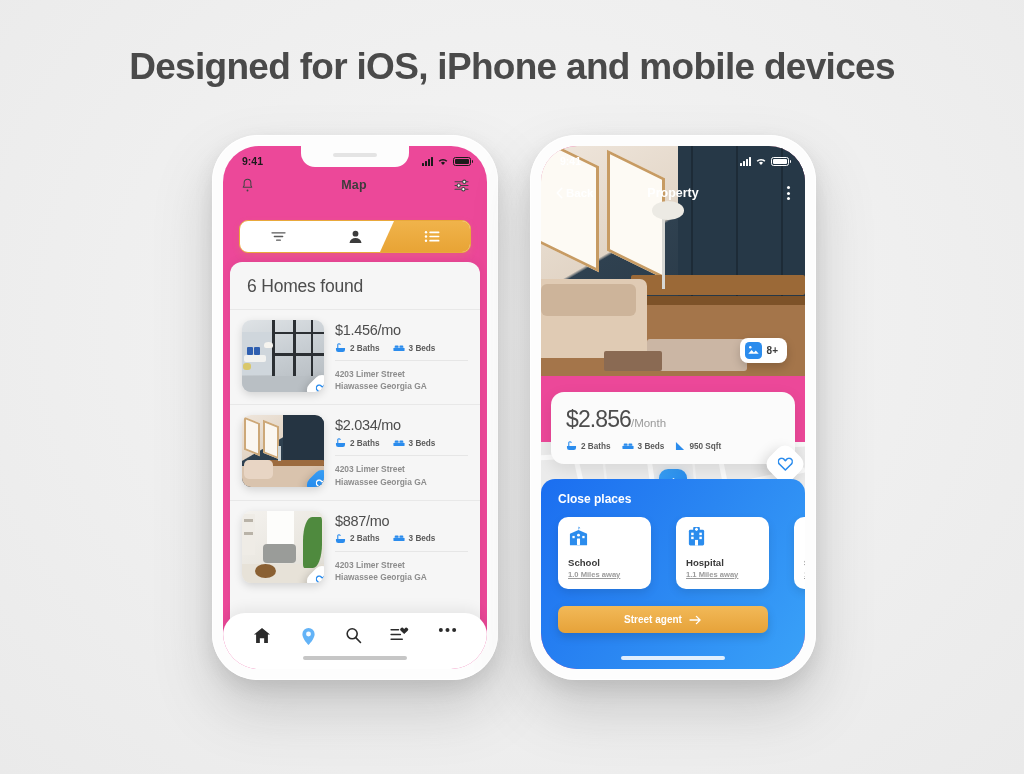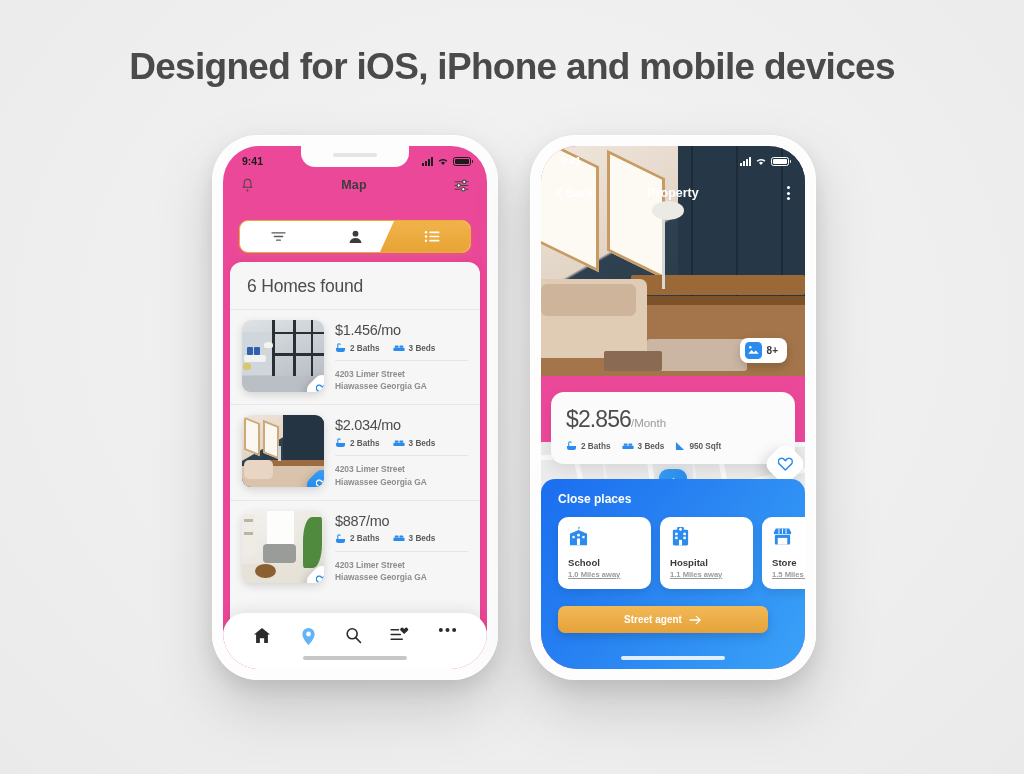--- a/index.html
+++ b/index.html
@@ -189,21 +189,21 @@
     content:""; position:absolute; bottom:-5px; left:50%; transform: translateX(-50%) rotate(45deg);
     width: 10px; height: 10px; background: #1f86ea; border-radius: 2px; z-index:-1;
   }
 
   .close-places {
     position: absolute; bottom: 0; left: 0; width: 100%; height: 190px; z-index: 24;
     background: linear-gradient(125deg,#1b6ef0 0%, #2a86f2 48%, #3aa2f8 100%);
     border-radius: 14px 14px 0 0; padding: 13px 0 8px 0;
   }
   .cp-title { font-size: 12px; font-weight: bold; color: #fff; padding-left: 17px; }
-  .cp-cards { display: flex; gap: 9px; padding: 11px 0 0 17px; }
+  .cp-cards { display: flex; gap: 25px; padding: 11px 0 0 17px; }
   .cp-card {
     flex: 0 0 93px; background: #fff; border-radius: 10px; padding: 9px 10px 10px 10px;
     box-shadow: 0 4px 10px rgba(0,0,0,0.1);
   }
   .cp-name { font-size: 9.6px; font-weight: bold; color: #3a3a3a; margin-top: 7px; }
   .cp-dist { font-size: 7.6px; font-weight: bold; color: #9b9b9b; margin-top: 2px; white-space: nowrap; text-decoration: underline; }
   .contact-btn {
     position: absolute; bottom: 36px; left: 17px; width: 210px; height: 27px;
     background: linear-gradient(180deg,#f2b958 0%, #e6a239 100%);
     border-radius: 7px; border: none; cursor: pointer;

